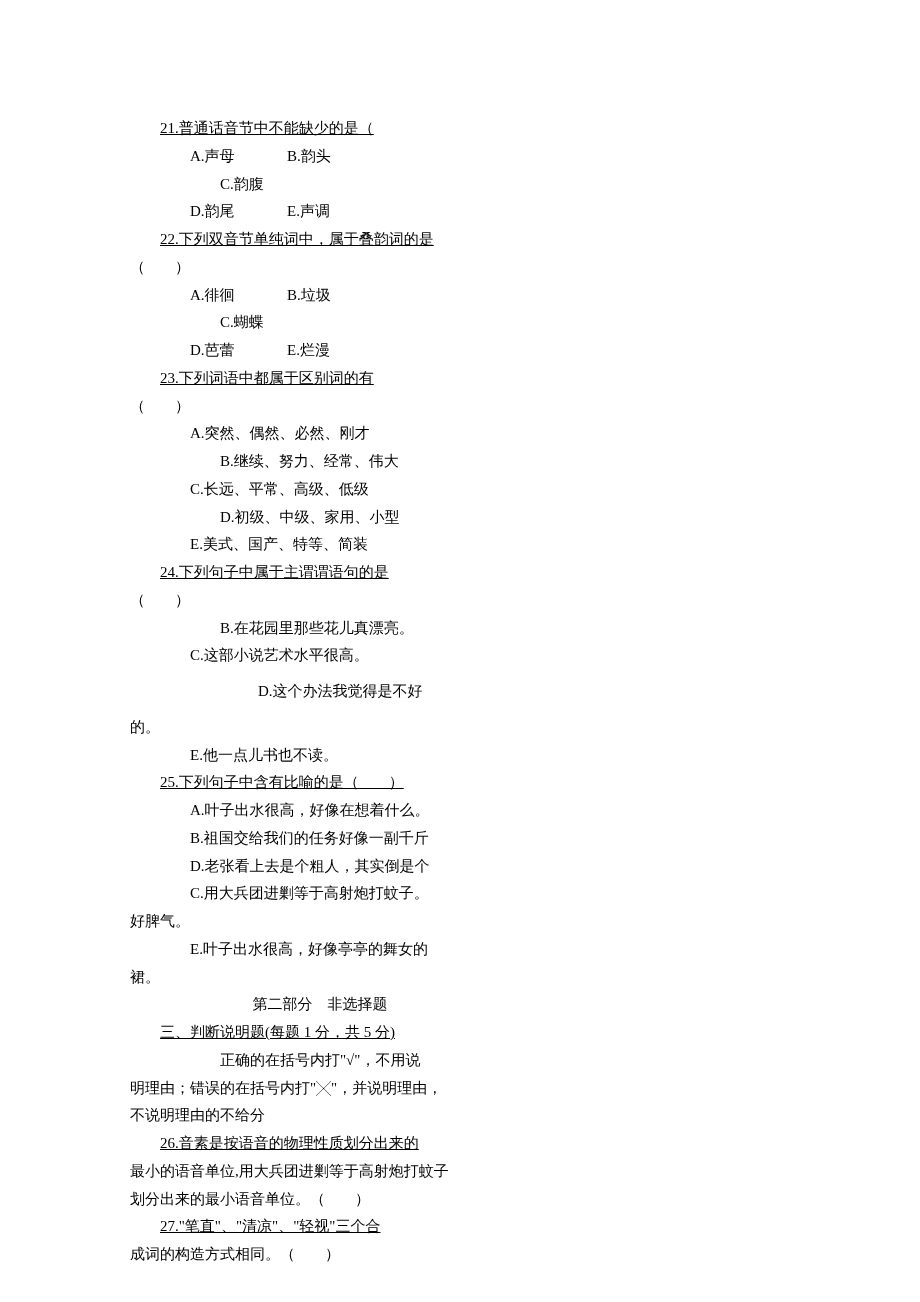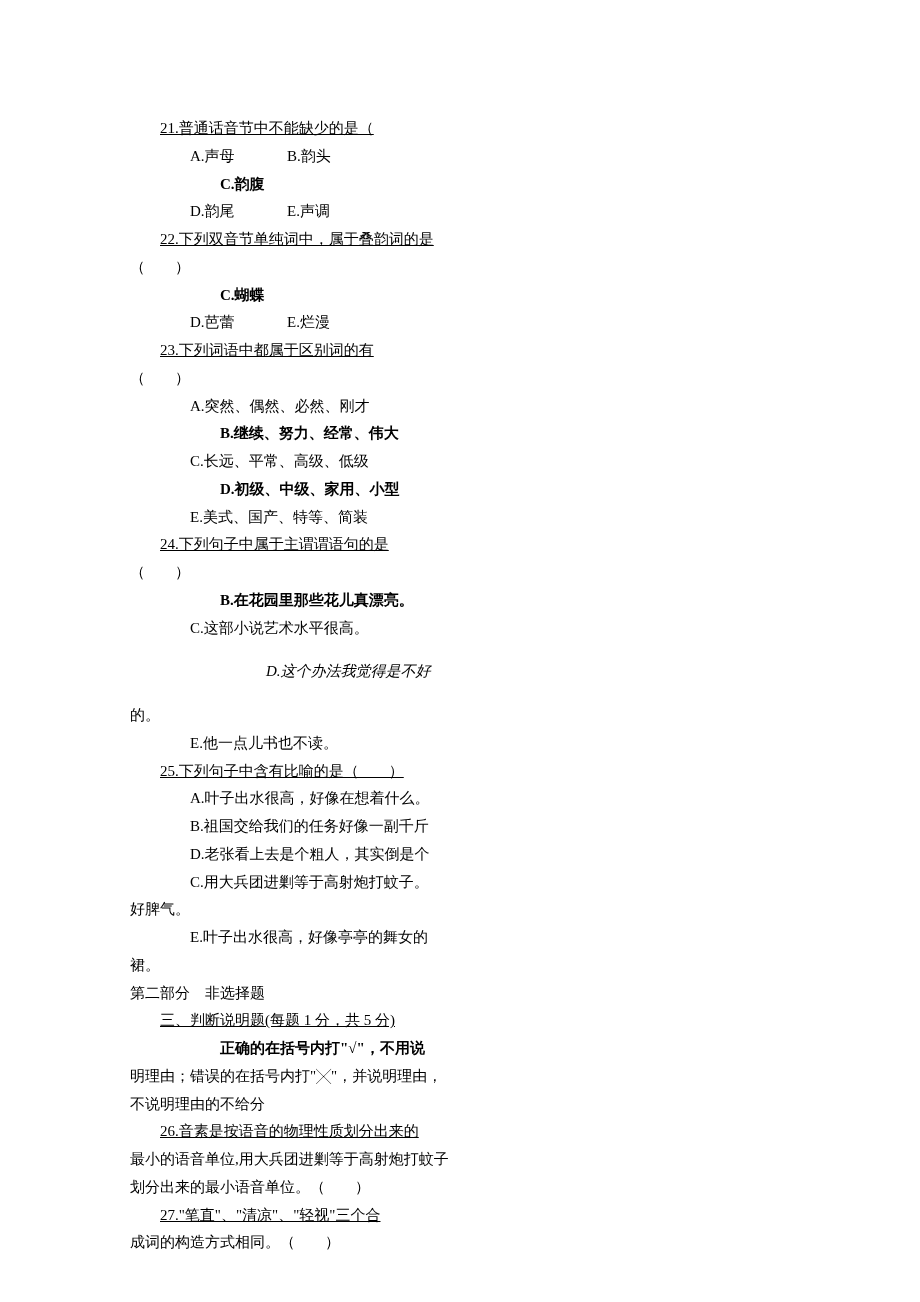--- a/index.html
+++ b/index.html
@@ -28,52 +28,51 @@
   }
   .opt-1 {
     padding-left: 4.0em;
     margin: 0;
     white-space: pre-wrap;
   }
   .opt-2 {
     padding-left: 6.0em;
     margin: 0;
     white-space: pre-wrap;
-    font-weight: bold;
   }
   .opt-3 {
     padding-left: 8.0em;
-    margin: 16px;
+    margin: 8px;
     white-space: pre-wrap;
-    font-style: italic;
   }
   .flush {
     text-indent: 0;
     margin: 0;
     white-space: pre-wrap;
   }
   .center {
-    text-align: left;
+    text-align: center;
     margin: 0;
     white-space: pre-wrap;
   }
 </style>
 </head>
 <body>
 
 <div class="page">
   <div class="content">
 
     <p class="q-line">21.普通话音节中不能缺少的是（</p>
     <p class="opt-1">A.声母              B.韵头</p>
     <p class="opt-2">C.韵腹</p>
     <p class="opt-1">D.韵尾              E.声调</p>
 
     <p class="q-line">22.下列双音节单纯词中，属于叠韵词的是</p>
     <p class="flush">（        ）</p>
+    <p class="opt-1">A.徘徊              B.垃圾</p>
     <p class="opt-2">C.蝴蝶</p>
     <p class="opt-1">D.芭蕾              E.烂漫</p>
 
     <p class="q-line">23.下列词语中都属于区别词的有</p>
     <p class="flush">（        ）</p>
     <p class="opt-1">A.突然、偶然、必然、刚才</p>
     <p class="opt-2">B.继续、努力、经常、伟大</p>
     <p class="opt-1">C.长远、平常、高级、低级</p>
     <p class="opt-2">D.初级、中级、家用、小型</p>
     <p class="opt-1">E.美式、国产、特等、简装</p>

